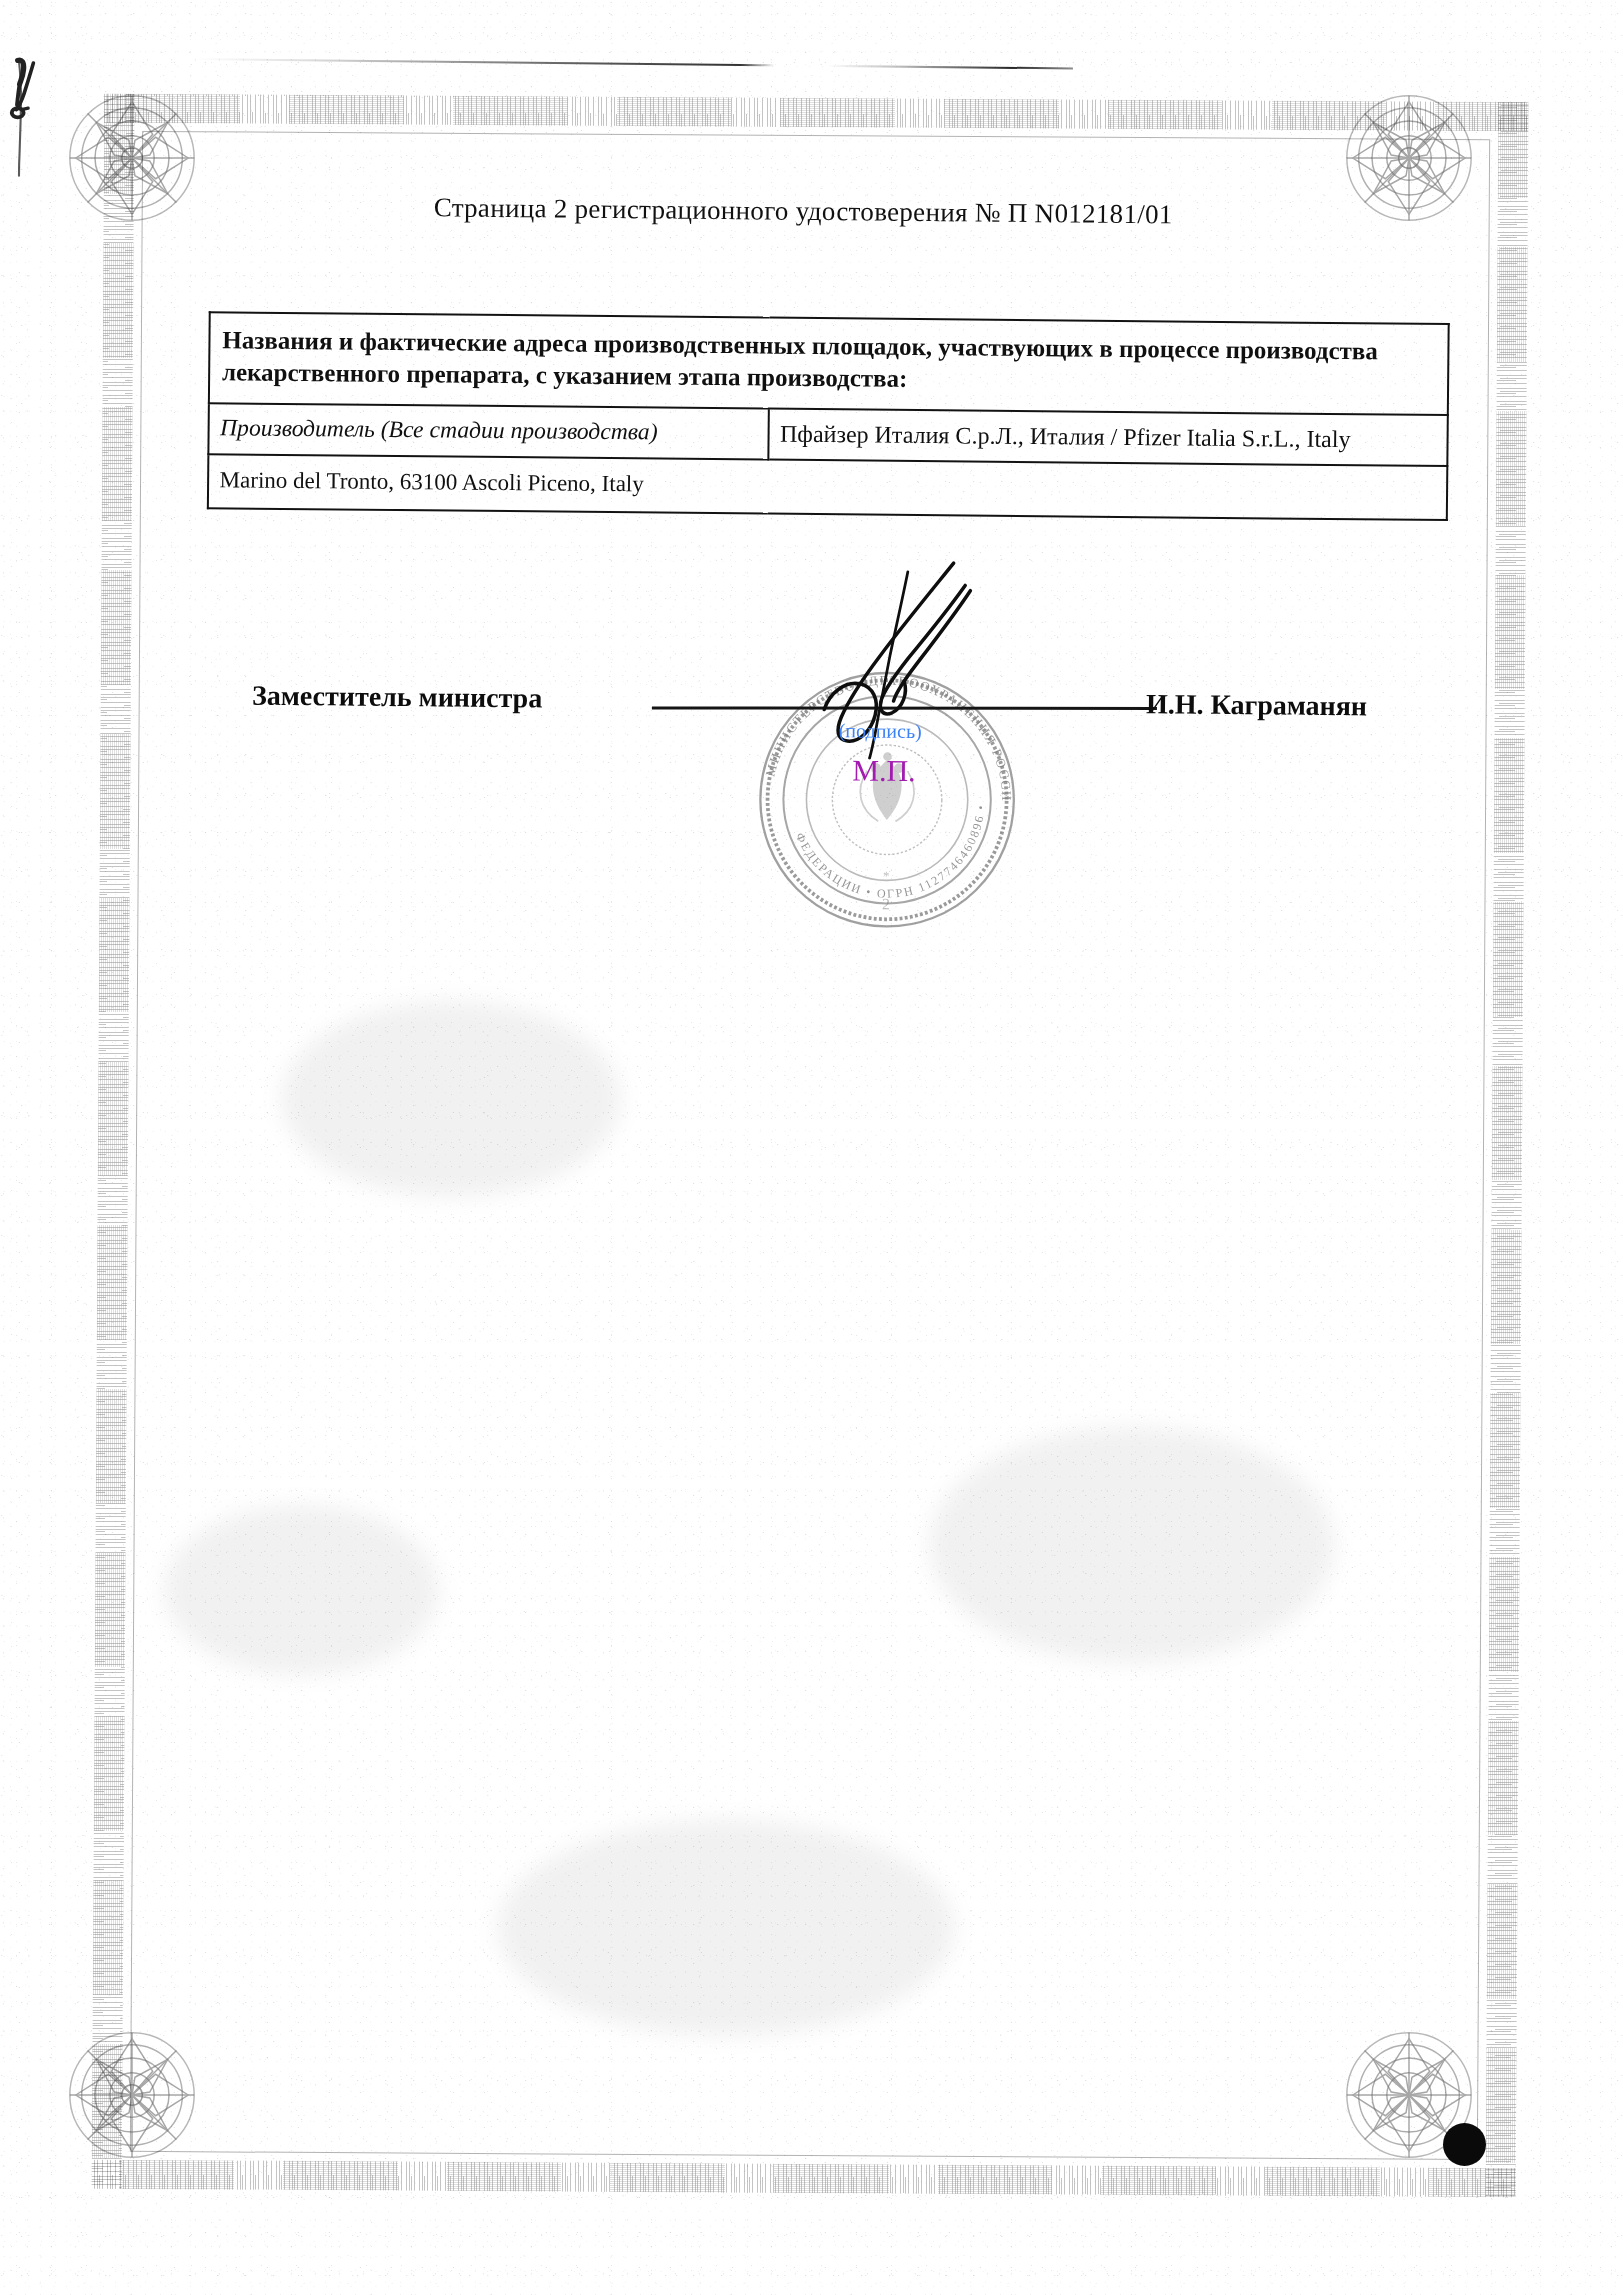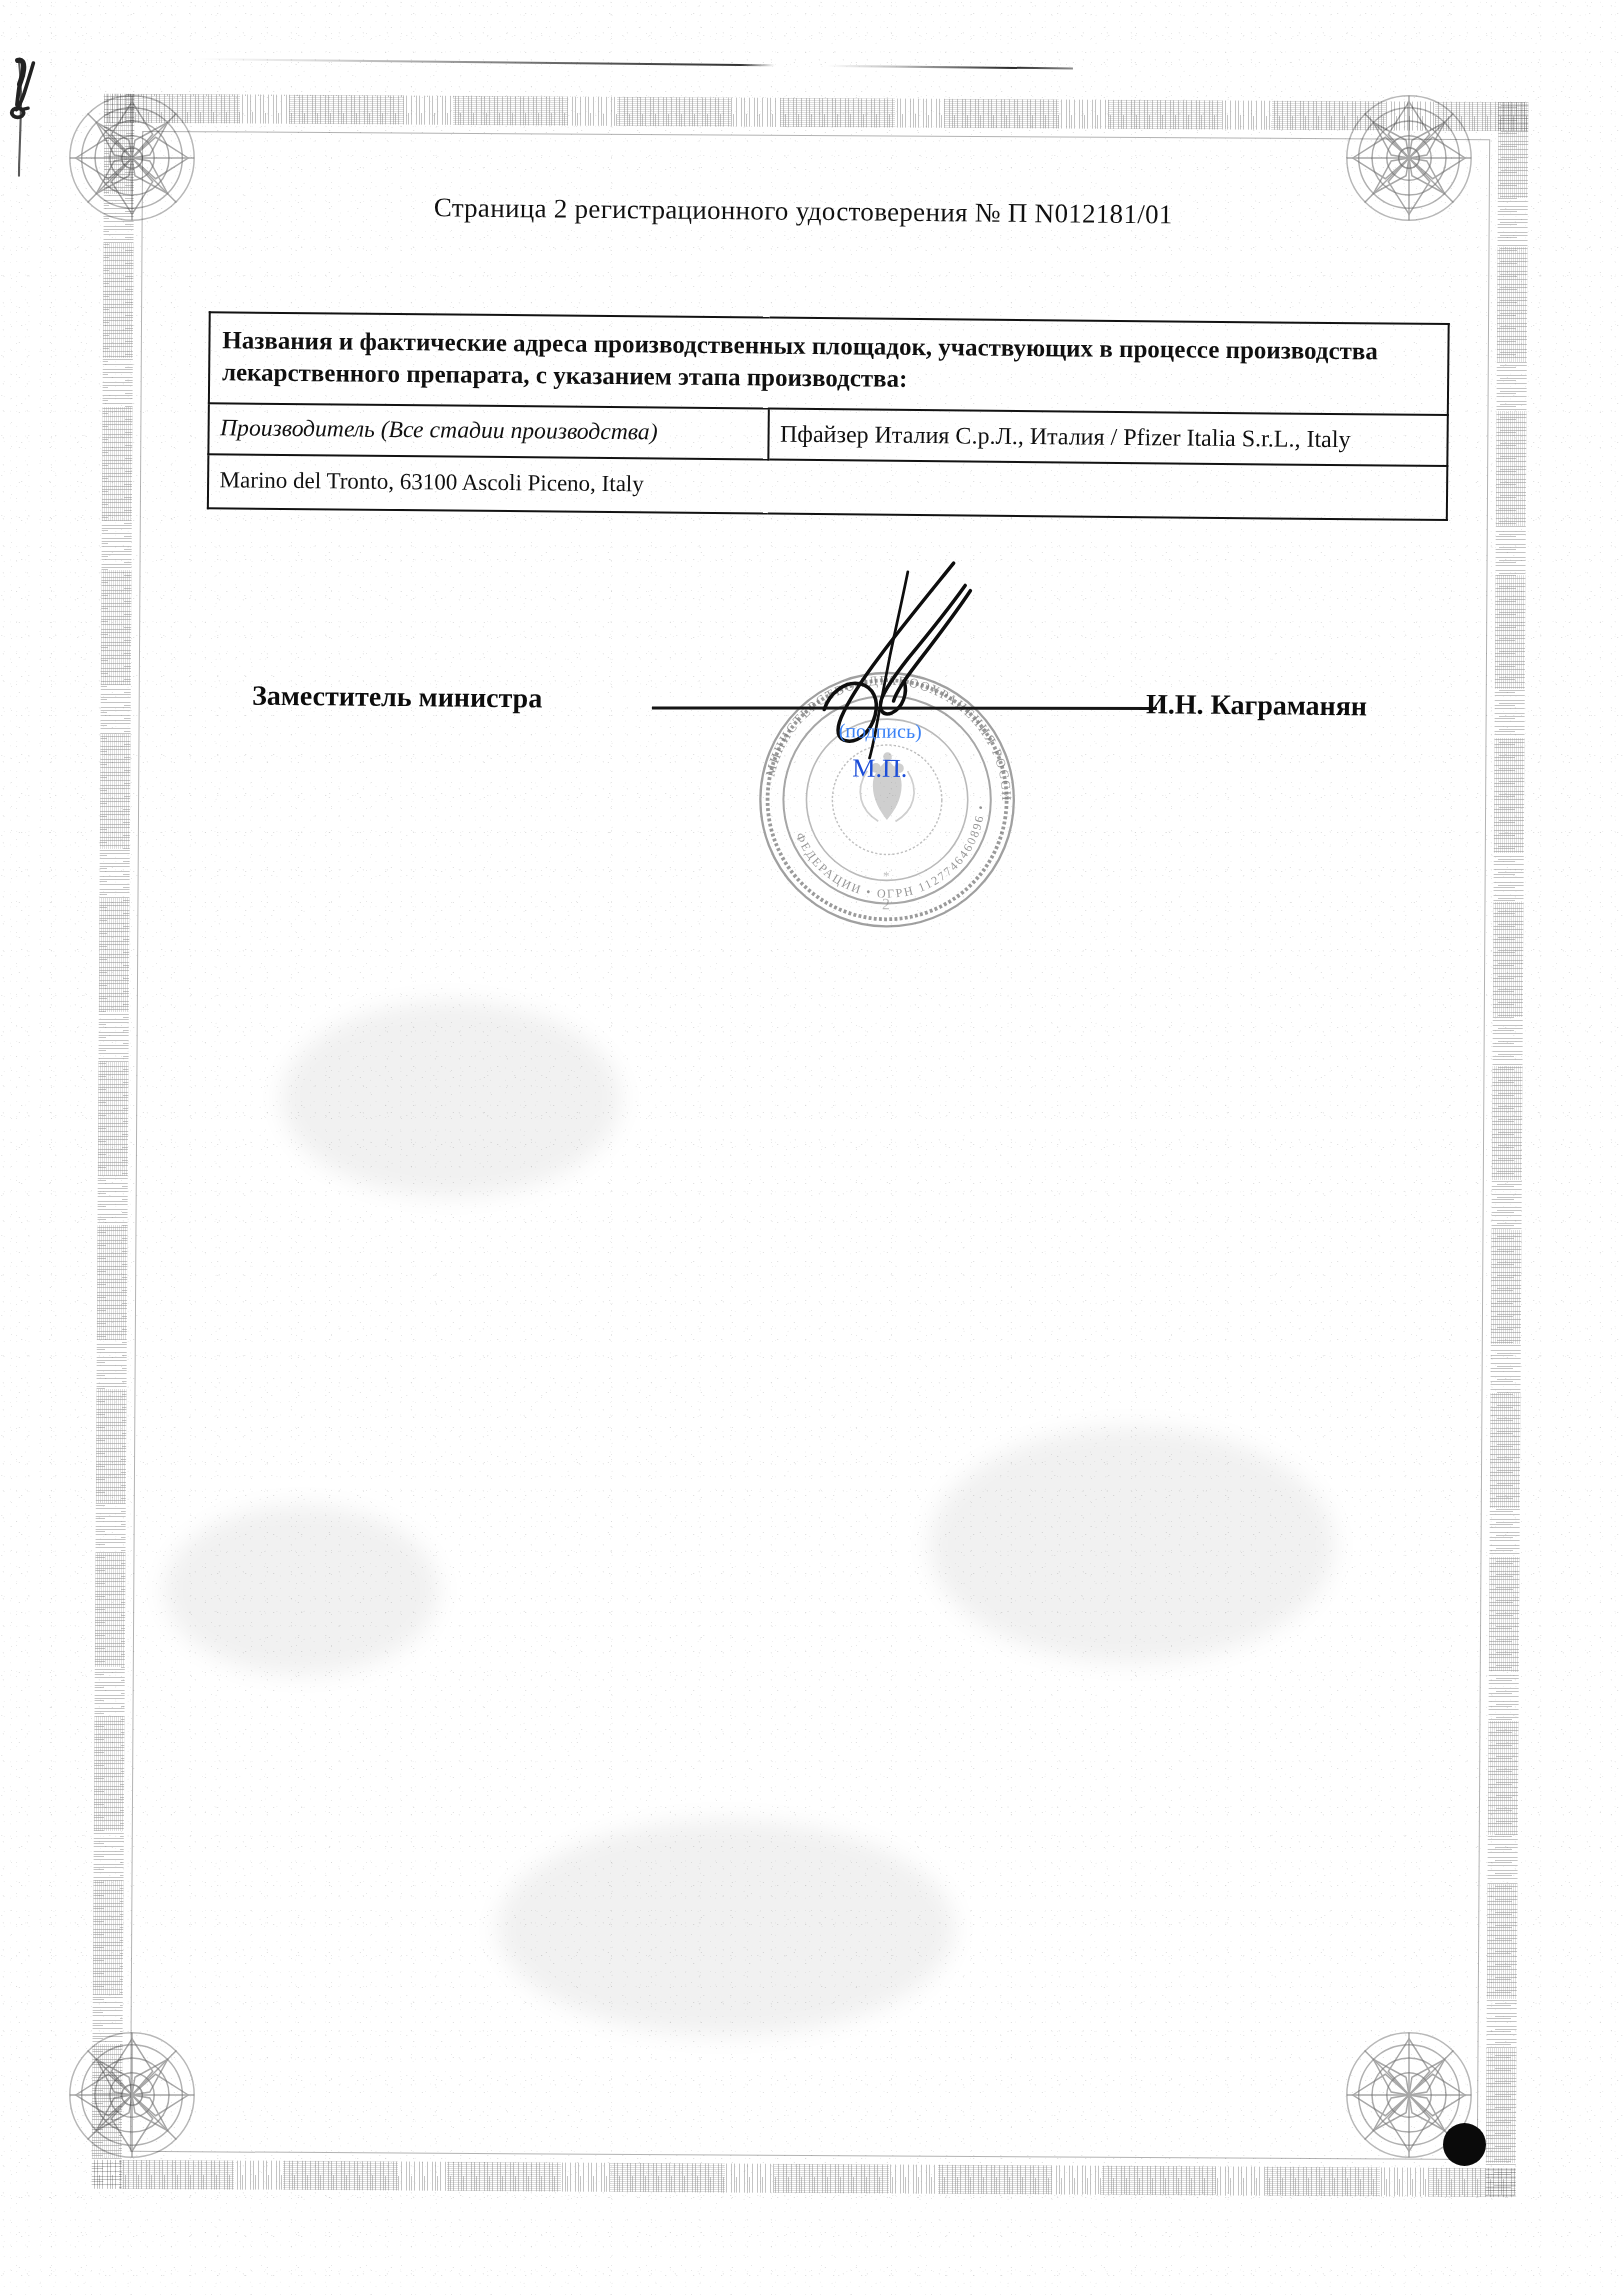--- a/index.html
+++ b/index.html
@@ -205,23 +205,23 @@
   .sig-caption {
     position: absolute;
     left: 842px; top: 719px;
     font-size: 20px;
     white-space: nowrap;
     color: #3b82f6;
   }
   .mp-label {
     position: absolute;
     left: 856px; top: 753px;
-    font-size: 26px;
+    font-size: 30px;
     white-space: nowrap;
-    color: #1d4ed8;
+    color: #a21caf;
   }
 
   
   .stamp {
     position: absolute;
     left: 747px; top: 655px;
     width: 288px; height: 288px;
     opacity: .55;
     pointer-events: none;
   }

